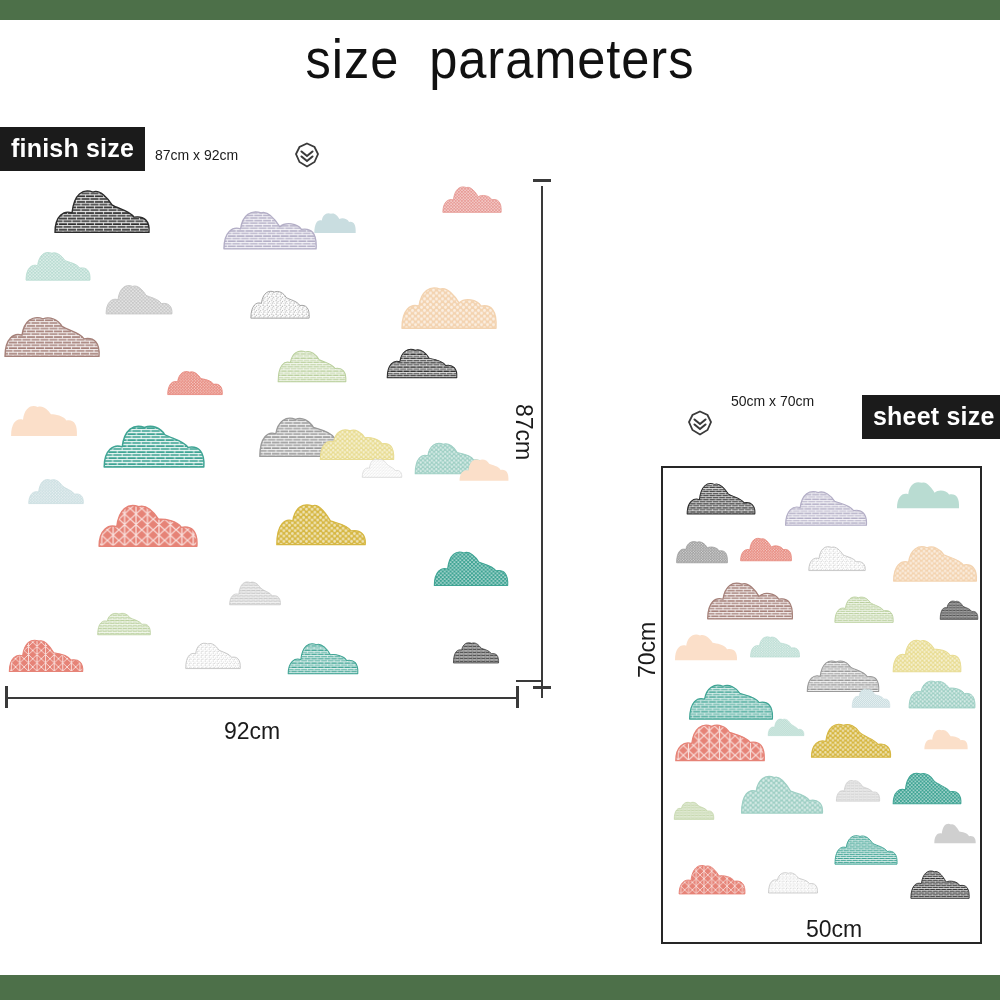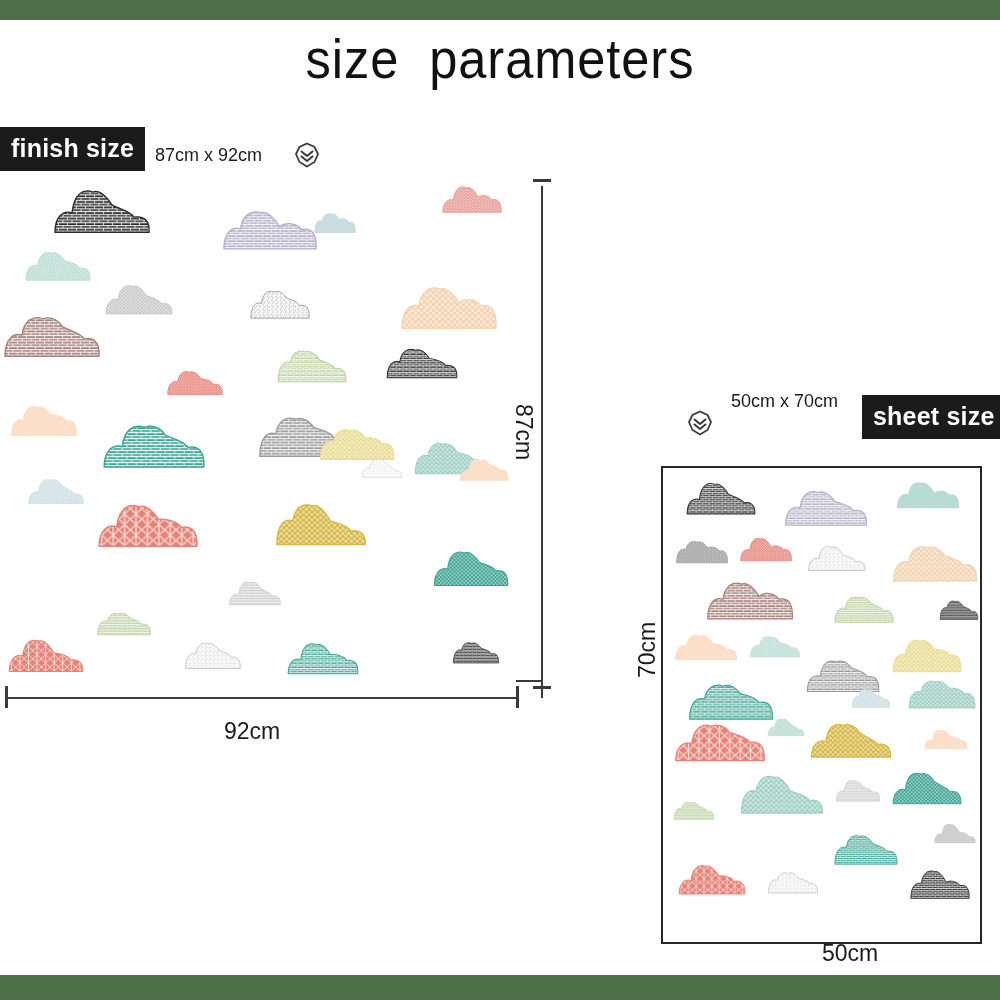--- a/index.html
+++ b/index.html
@@ -59,21 +59,21 @@
     white-space: nowrap;
     letter-spacing: 0.2px;
   }
   .badge-finish { left: 0px; top: 127px; }
   .badge-sheet  { left: 862px; top: 395px; }
 
   
   .dim-caption {
     position: absolute;
     font-family: "Liberation Sans Narrow", "Liberation Sans", sans-serif;
-    font-size: 18px;
+    font-size: 14px;
     line-height: 26px;
     color: #1b1b1b;
     white-space: nowrap;
     font-weight: 400;
   }
   .cap-finish { left: 155px; top: 142px; }
   .cap-sheet  { left: 731px; top: 388px; }
 
   
   .chev-icon { position: absolute; width: 26px; height: 26px; }
@@ -106,21 +106,21 @@
     left: 537px; top: 404px;
     transform: rotate(90deg);
     transform-origin: left top;
   }
   .lbl-92  { left: 224px; top: 718px; }
   .lbl-70  {
     left: 634px; top: 678px;
     transform: rotate(-90deg);
     transform-origin: left top;
   }
-  .lbl-50  { left: 806px; top: 940px; margin-left: 16px; }
+  .lbl-50  { left: 806px; top: 916px; }
 
   
   .sheet-box {
     position: absolute;
     left: 661px;
     top: 466px;
     width: 317px;
     height: 474px;
     border: 2px solid #262626;
     background: #ffffff;

